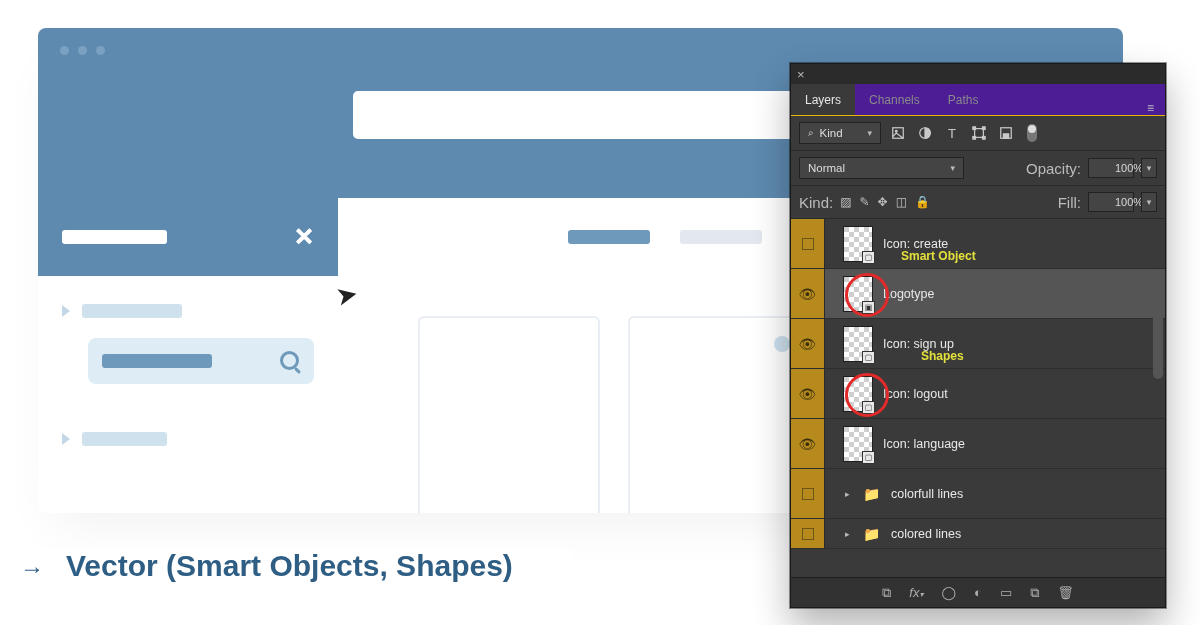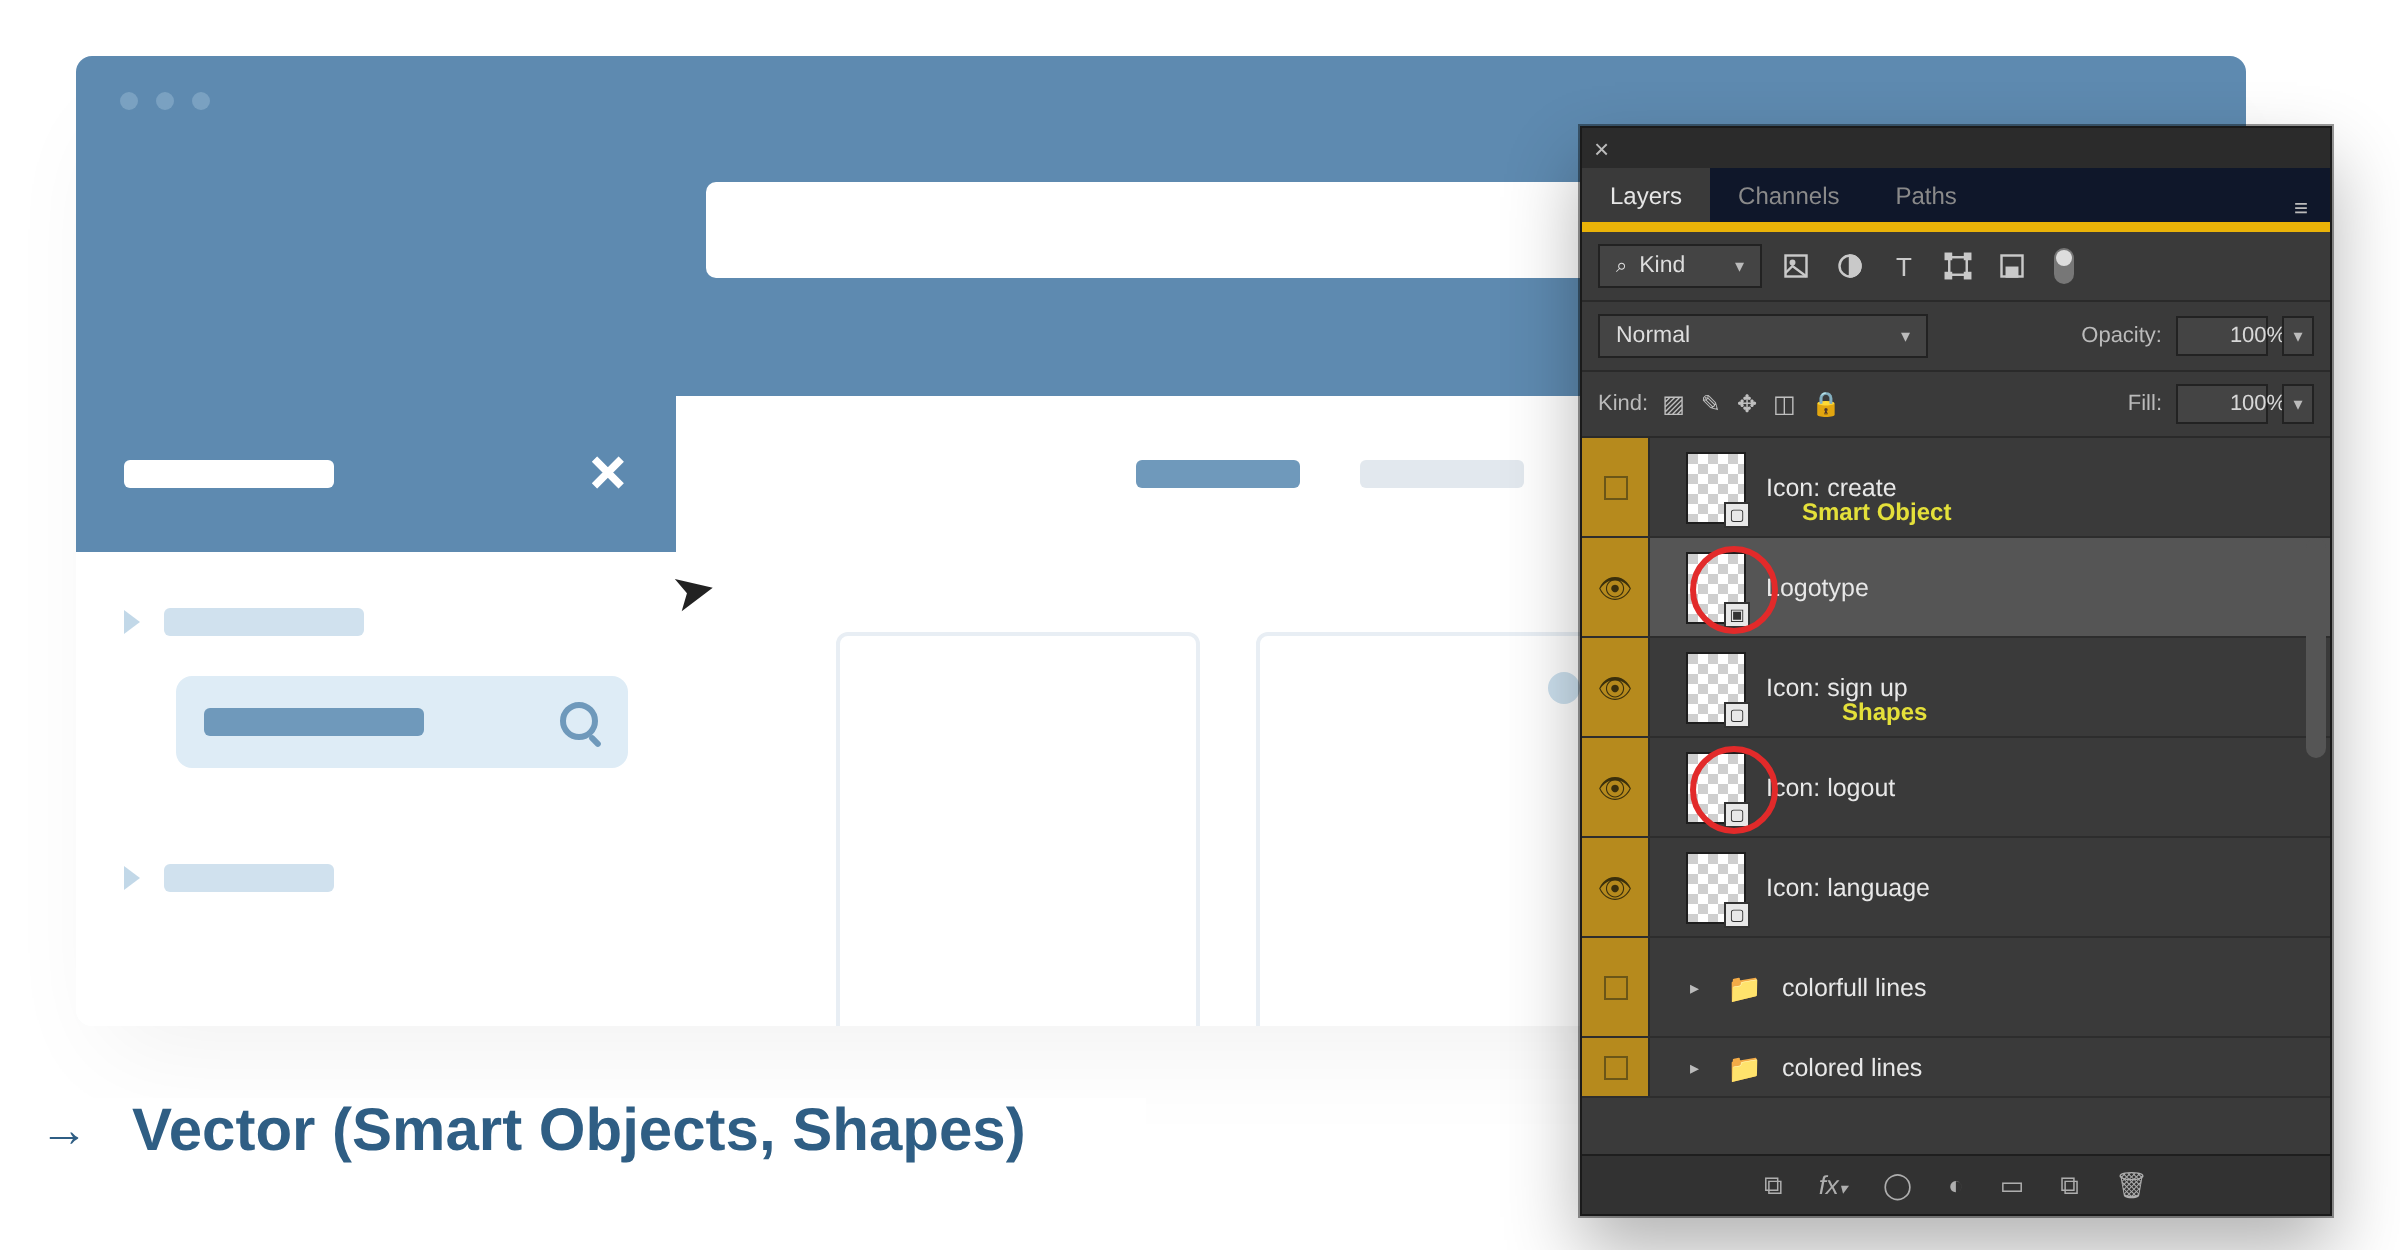--- a/index.html
+++ b/index.html
@@ -210,22 +210,22 @@
     background:#2b2b2b;
     display:flex;
     align-items:center;
     padding: 0 6px;
   }
   .panel-titlebar .x { font-size:13px; color:#bbb; }
   .panel-tabs {
     display:flex;
     align-items:flex-end;
     height:32px;
-    background:#0f172a;
-    border-bottom:5px solid #eab308;
+    background:#4c1d95;
+    border-bottom:1px solid #eab308;
   }
   .ptab {
     padding: 0 14px;
     height:100%;
     display:flex; align-items:center;
     color:#8a8a8a;
     cursor:pointer;
   }
   .ptab.active { background:#3a3a3a; color:#e6e6e6; }
   .panel-menu {
@@ -245,21 +245,21 @@
   .select .caret { margin-left:auto; font-size:9px; color:#bbb;}
   .filter-icn {
     width:20px; height:20px; color:#c9c9c9;
     display:flex; align-items:center; justify-content:center;
     font-size:13px;
   }
   .toggle {
     width:10px; height:18px; background:#777; border-radius:5px; position:relative; margin-left:4px;
   }
   .toggle::after{ content:""; position:absolute; top:1px; left:1px; width:8px;height:8px;border-radius:50%;background:#ddd;}
-  .opa-label{ color:#bbb; font-size:11px;}
+  .opa-label{ color:#bbb; font-size:15px;}
   .field { width:46px; height:20px; background:#444; border:1px solid #222; display:flex;align-items:center;justify-content:center;font-size:11px;padding-left:36px;}
   .mini-caret{width:16px;height:20px;background:#444;border:1px solid #222;display:flex;align-items:center;justify-content:center;font-size:9px;color:#bbb;}
 
   .lock-icons { display:flex; gap:8px; color:#bfbfbf; font-size:12px; align-items:center;}
 
   .layers-list {
     flex:1;
     overflow:hidden;
     position:relative;
     background:#3a3a3a;

